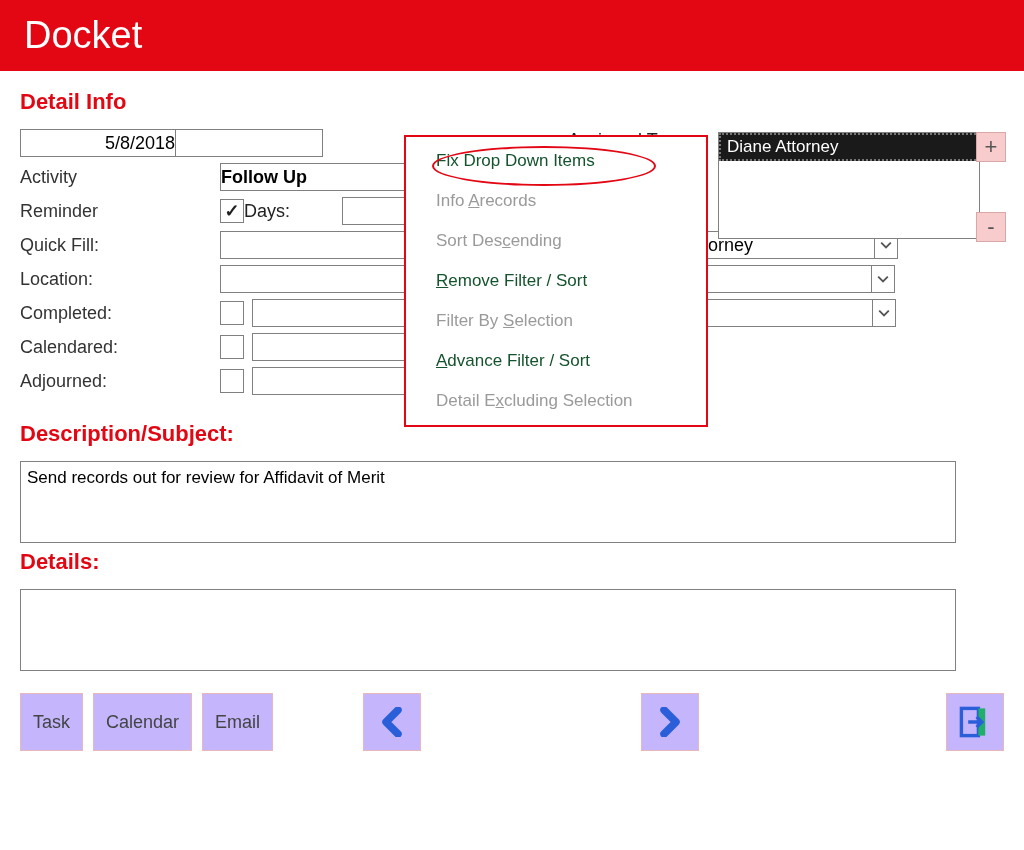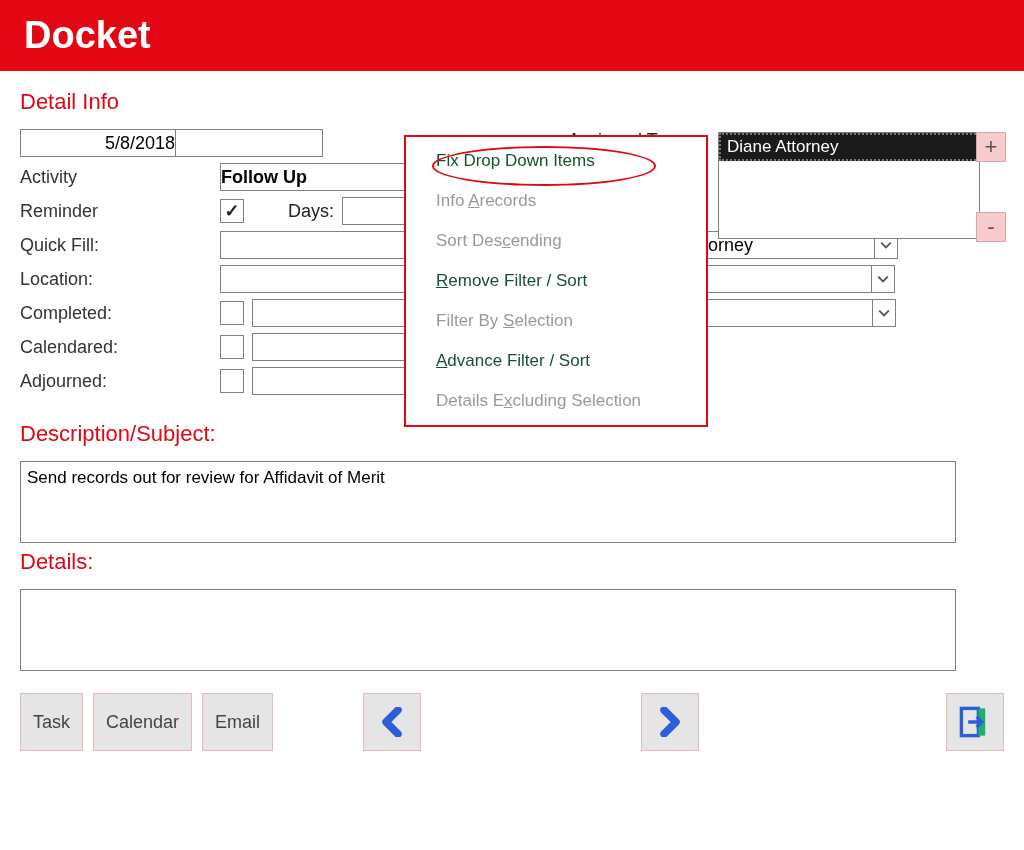--- a/index.html
+++ b/index.html
@@ -1,18 +1,18 @@
 <!DOCTYPE html>
 <html><head>
 <meta charset="utf-8">
 <style>
 html,body{margin:0;padding:0;font-family:"Segoe UI",Arial,sans-serif;font-size:17px;color:#222;width:1024px}
-.header{background:#e30613;color:#fff;padding:14px 0 14px 24px;font-size:38px;font-weight:700}
+.header{background:#e30613;color:#fff;padding:14px 0 14px 24px;font-size:38px;font-weight:400}
 .content{padding:12px 20px 10px 20px}
-h2.sect{color:#e30613;font-size:22px;font-weight:400;margin:6px 0 14px 0}
+h2.sect{color:#e30613;font-size:22px;font-weight:700;margin:6px 0 14px 0}
 .row{display:flex;align-items:center;margin-bottom:6px;font-size:18px}
 .lbl{width:200px;color:#333}
 .lbl2{width:130px;text-align:right;padding-right:8px;color:#333}
 input.txt{border:1px solid #808080;height:28px;font:inherit;padding:0 0;box-sizing:border-box;background:#fff}
 input.txt.date{width:156px;text-align:right}
 input.txt.time{width:148px;margin-left:-1px}
 input.txt.act{width:304px;font-weight:600}
 input.txt.days{width:152px}
 input.txt.mid{width:268px}
 .sel{position:relative;display:flex;border:1px solid #808080;height:28px;box-sizing:border-box;background:#fff}
@@ -21,21 +21,21 @@
 .chev{width:22px;height:26px;border-left:1px solid #808080;display:flex;align-items:center;justify-content:center}
 .chev svg{width:12px;height:12px}
 .ck{width:24px;height:24px;border:1px solid #808080;box-sizing:border-box;display:flex;align-items:center;justify-content:center;font-weight:700}
 .assigned-block{position:absolute;right:46px;top:132px;width:260px}
 .asg-lbl{position:absolute;top:-2px;left:-150px;font-size:18px;white-space:nowrap}
 .listbox{border:1px solid #808080;height:105px;width:260px;background:#fff;overflow:hidden}
 .listbox .selrow{background:#1a1a1a;color:#fff;padding:2px 6px;border:2px dotted #777}
 .sqbtn{position:absolute;width:28px;height:28px;background:#f8cccc;border:1px solid #d8a8a8;font-size:22px;font-weight:300;color:#555;display:flex;align-items:center;justify-content:center}
 .tarea{width:936px;height:82px;border:1px solid #808080;padding:6px;font:inherit;resize:none;display:block;box-sizing:border-box}
 .footer{display:flex;gap:10px;align-items:stretch;padding:12px 20px}
-.fbtn{background:#e5e5e5;border:1px solid #e8b8b8;color:#444;font-size:18px;padding:14px 12px;display:flex;align-items:center;justify-content:center}
+.fbtn{background:#c4b5fd;border:1px solid #e8b8b8;color:#444;font-size:18px;padding:14px 12px;display:flex;align-items:center;justify-content:center}
 .fbtn.icon{width:56px;height:56px;padding:0}
 .spacer{flex:1}
 
 .menu{position:absolute;left:404px;top:135px;width:300px;background:#fff;border:2px solid #e30613;font-size:17px;padding:4px 0;z-index:50}
 .mitem{padding:10px 30px;color:#14532d;white-space:nowrap}
 .mitem.dis{color:#9a9a9a}
 .mitem u{text-decoration:underline}
 .circle{position:absolute;left:432px;top:146px;width:220px;height:36px;border:2px solid #e30613;border-radius:50%;z-index:60;pointer-events:none}
 </style>
 </head>
@@ -56,21 +56,21 @@
   <div class="row">
     <span class="lbl">Activity</span>
     <input class="txt act" value="Follow Up" style="">
   </div>
 
   <div class="row">
     <span class="lbl">Reminder</span>
     <div class="ck">
         <span>✓</span>
       </div>
-    <span style="width:90px;text-align:right;padding-right:8px">Days:</span>
+    <span style="width:90px;text-align:left;padding-right:8px">Days:</span>
     <input class="txt days" value="" style="">
   </div>
 
   <div class="row">
     <span class="lbl">Quick Fill:</span>
     <div class="sel sm">
       <input value="" style="">
       <div class="chev">
           <svg viewBox="0 0 10 10">
             <path d="M1 3 L5 7 L9 3" fill="none" stroke="#555" stroke-width="1.5"></path>
@@ -150,21 +150,21 @@
     <span>-</span>
   </div>
 
 <div class="menu">
   <div class="mitem">Fix Drop Down Items</div>
   <div class="mitem dis"><span>Info </span><u>A</u><span>records</span></div>
   <div class="mitem dis"><span>Sort Des</span><u>c</u><span>ending</span></div>
   <div class="mitem"><u>R</u><span>emove Filter / Sort</span></div>
   <div class="mitem dis"><span>Filter By </span><u>S</u><span>election</span></div>
   <div class="mitem"><u>A</u><span>dvance Filter / Sort</span></div>
-  <div class="mitem dis"><span>Details E</span><u>x</u><span>cluding Selection</span></div>
+  <div class="mitem dis"><span>Detail E</span><u>x</u><span>cluding Selection</span></div>
 </div>
 <div class="circle"></div>
 
 <div class="footer">
   <div class="fbtn">Task</div>
   <div class="fbtn">Calendar</div>
   <div class="fbtn">Email</div>
   <div style="width:70px"></div>
   <div class="fbtn icon">
     <svg width="30" height="30" viewBox="0 0 10 10">

